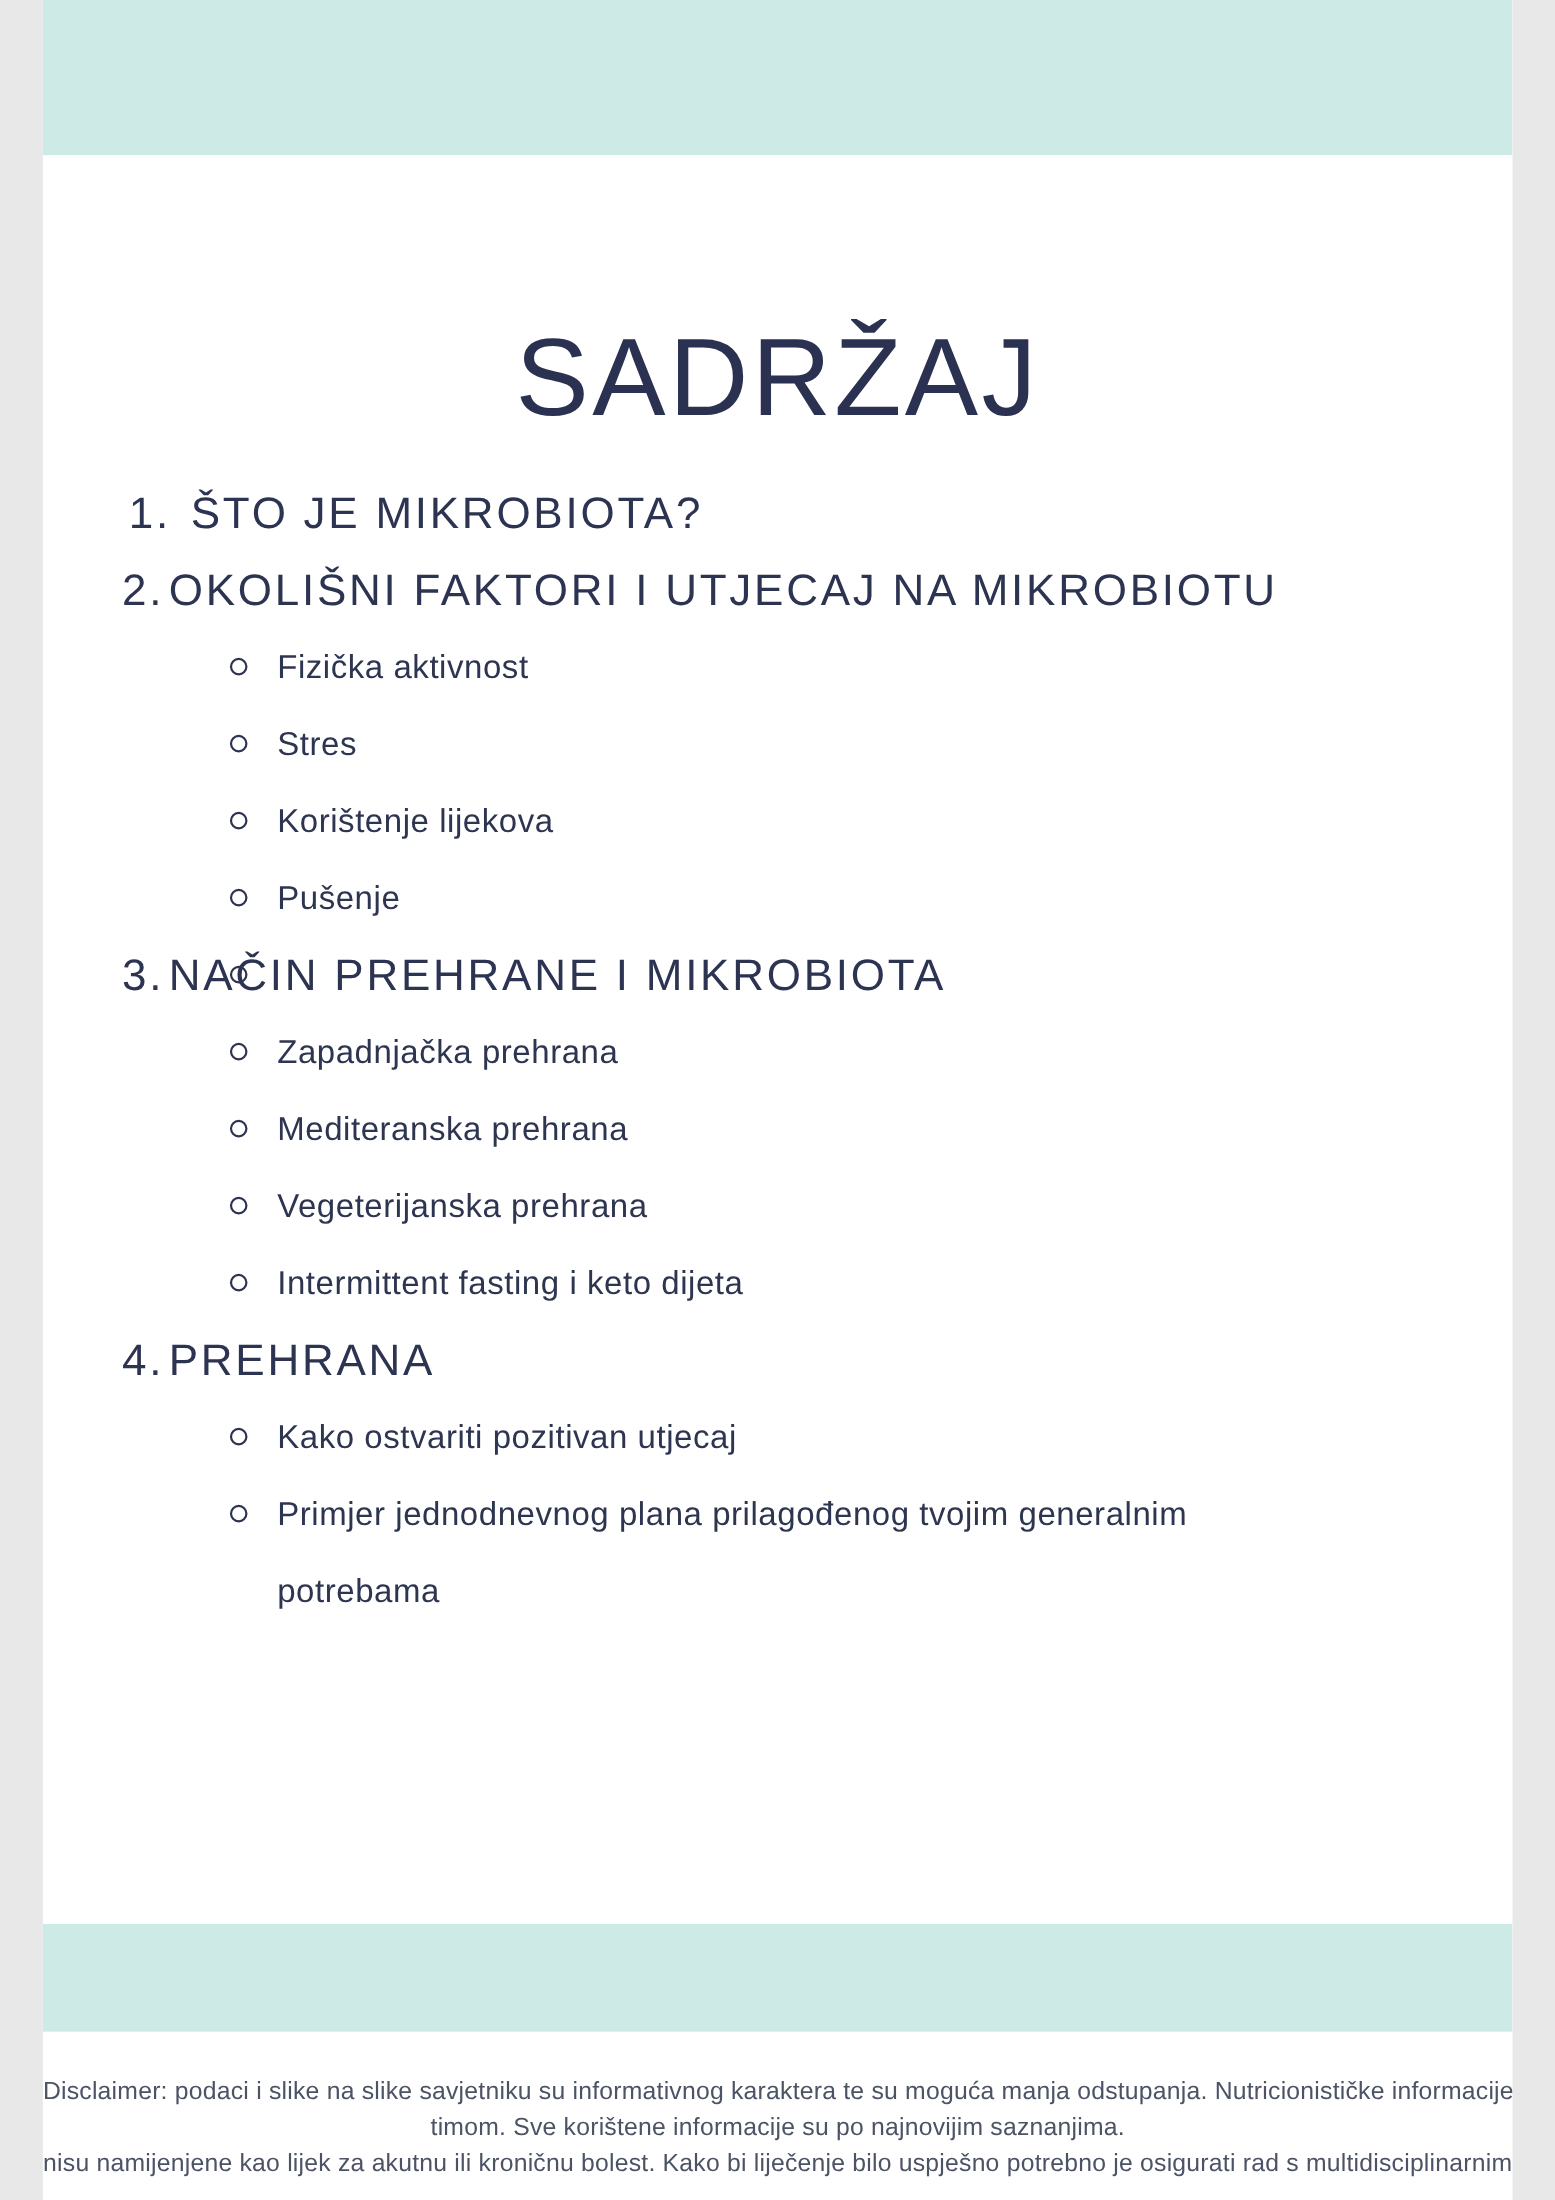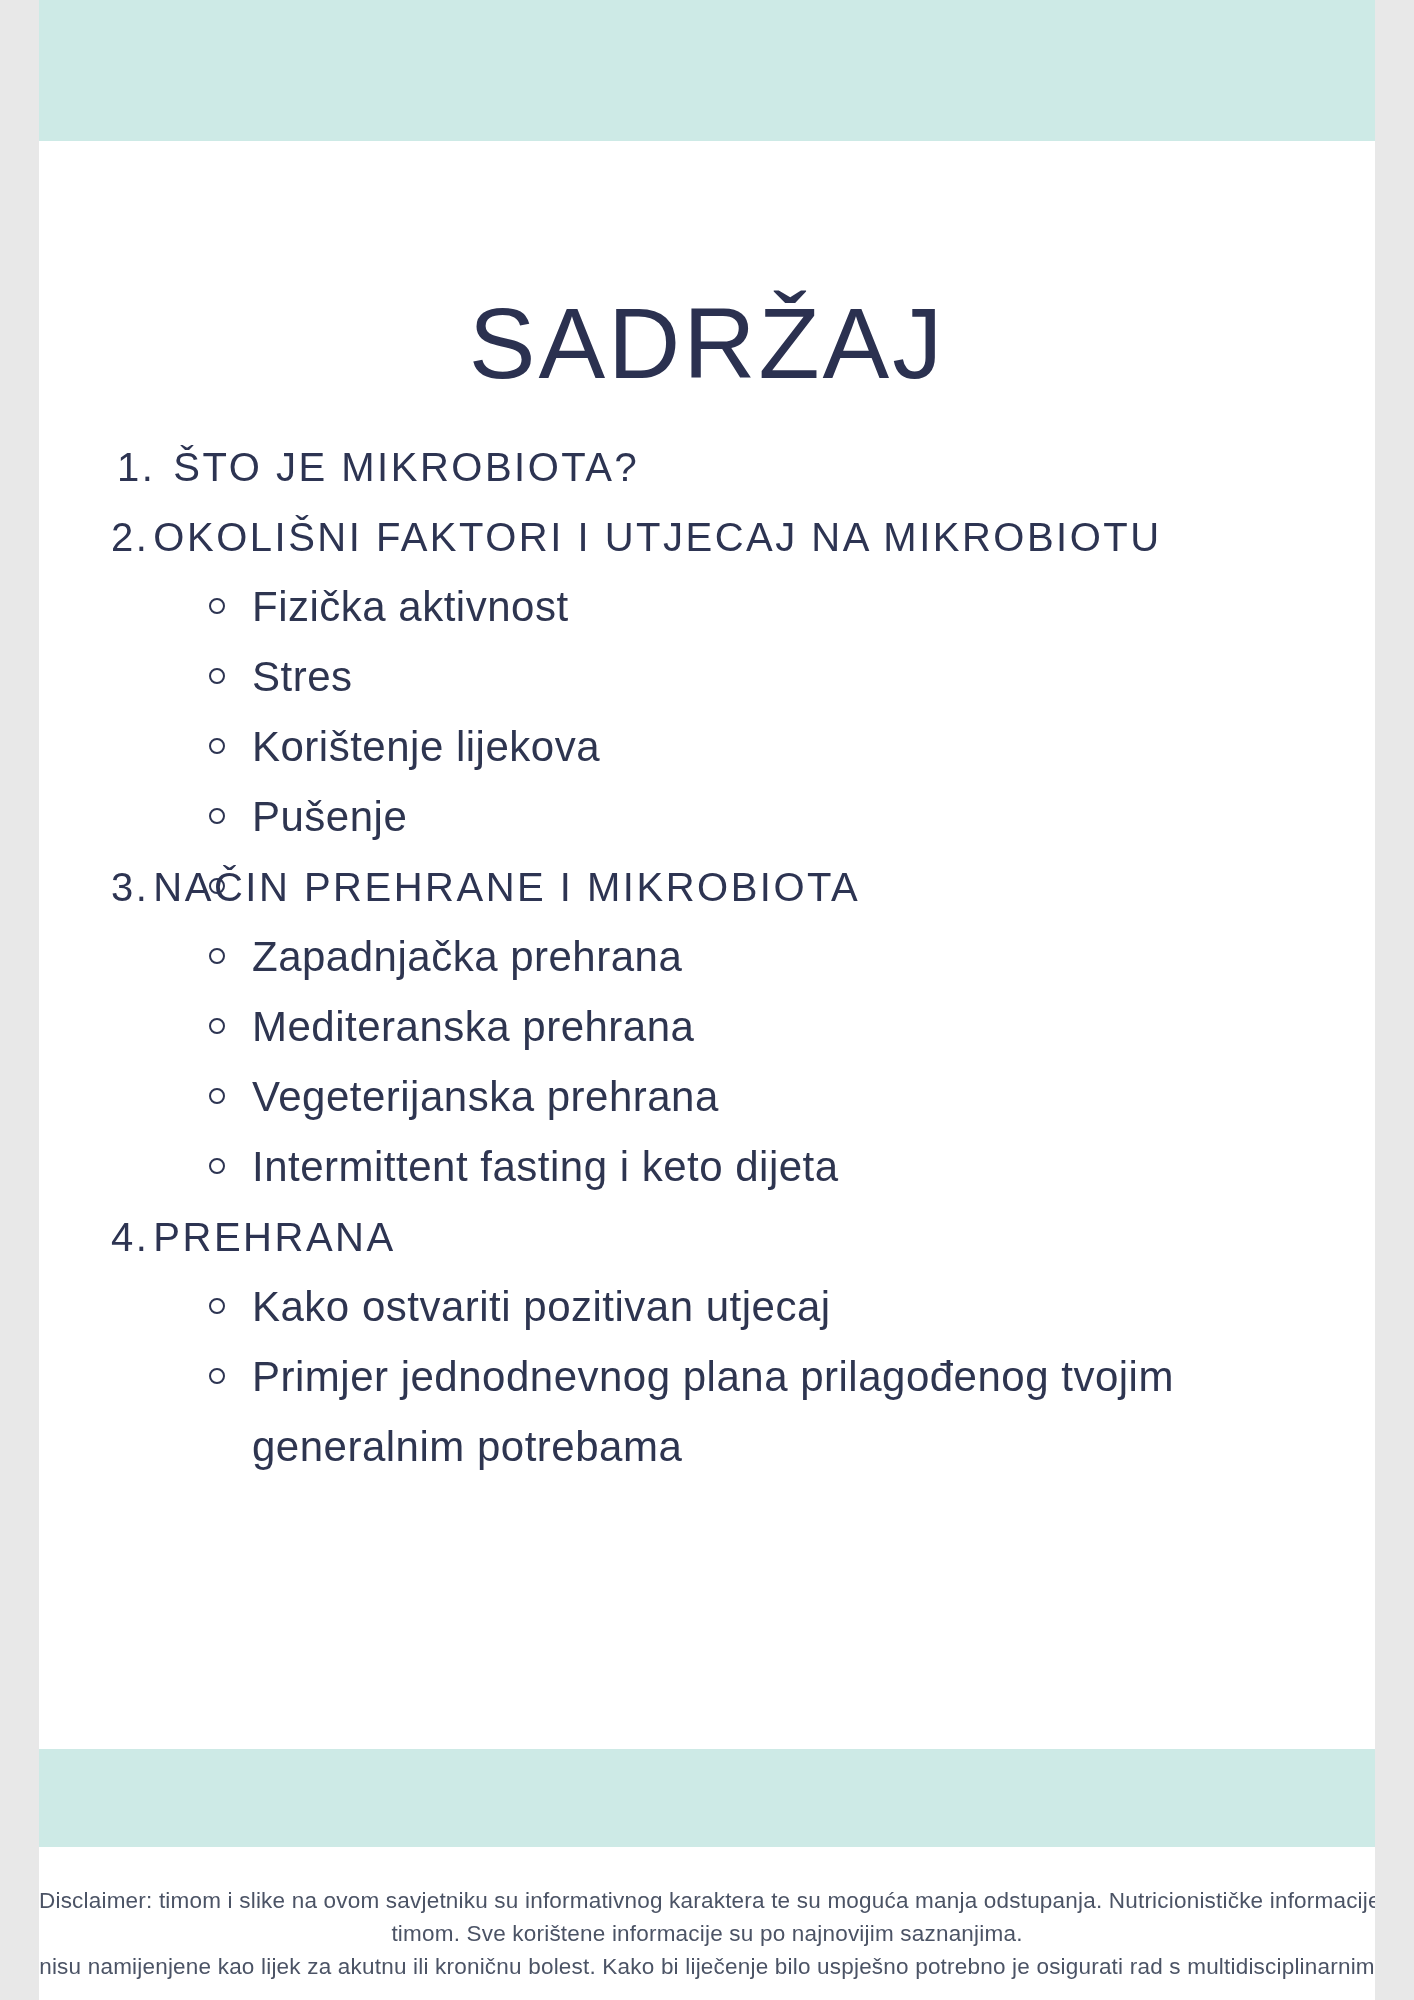--- a/index.html
+++ b/index.html
@@ -49,21 +49,21 @@
     color: #2d3452;
     white-space: nowrap;
   }
   .toc-heading .num { margin-right: 4px; }
   .toc-heading .num-first { margin-left: 6px; margin-right: 18px; }
   .toc-sub {
     position: relative;
     padding-left: 213px;
     padding-right: 165px;
     line-height: 70px;
-    font-size: 42px;
+    font-size: 30px;
     font-weight: 300;
     letter-spacing: 0.5px;
     color: #2e3550;
   }
   .ring {
     position: absolute;
     left: 170px;
     top: 26px;
     width: 12px;
     height: 12px;
@@ -156,18 +156,18 @@
     <div class="toc-sub">
       <span class="ring"></span>
       <span>Primjer jednodnevnog plana prilagođenog tvojim generalnim potrebama</span>
     </div>
 
   </div>
 
   <div class="band band-bottom"></div>
 
   <div class="footer-disclaimer">
-    <div>Disclaimer: timom i slike na ovom savjetniku su informativnog karaktera te su moguća manja odstupanja. Nutricionističke informacije</div>
+    <div>Disclaimer: podaci i slike na slike savjetniku su informativnog karaktera te su moguća manja odstupanja. Nutricionističke informacije</div>
     <div>timom. Sve korištene informacije su po najnovijim saznanjima.</div>
     <div>nisu namijenjene kao lijek za akutnu ili kroničnu bolest. Kako bi liječenje bilo uspješno potrebno je osigurati rad s multidisciplinarnim</div>
   </div>
 
 </div>
 
 </body></html>

